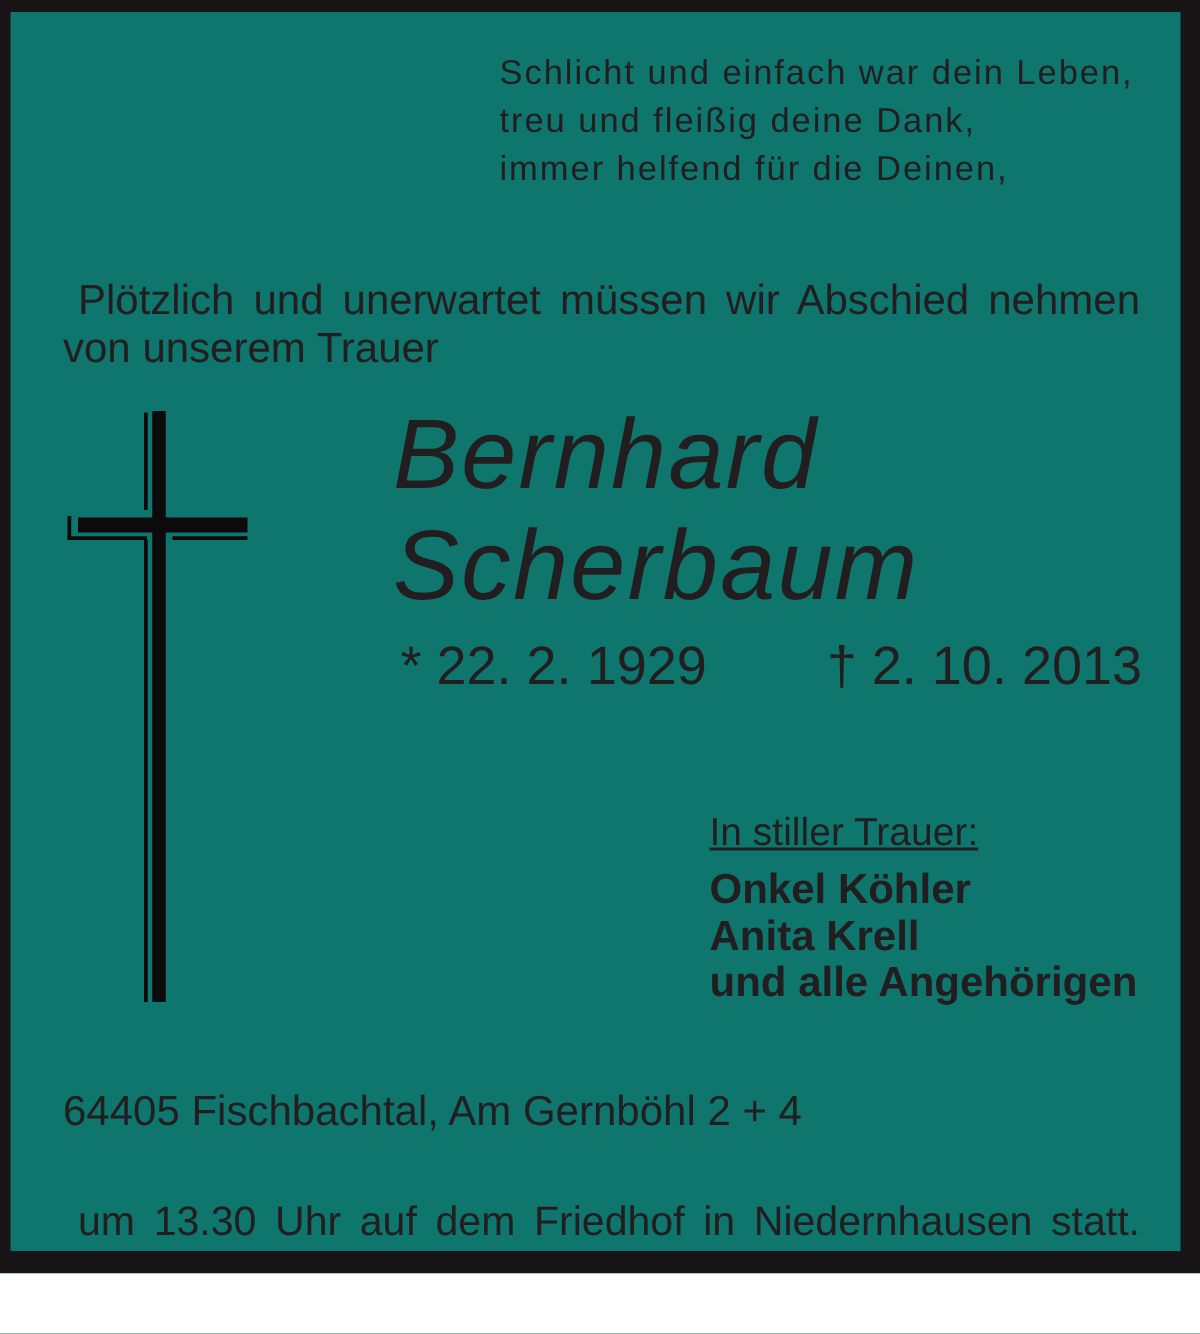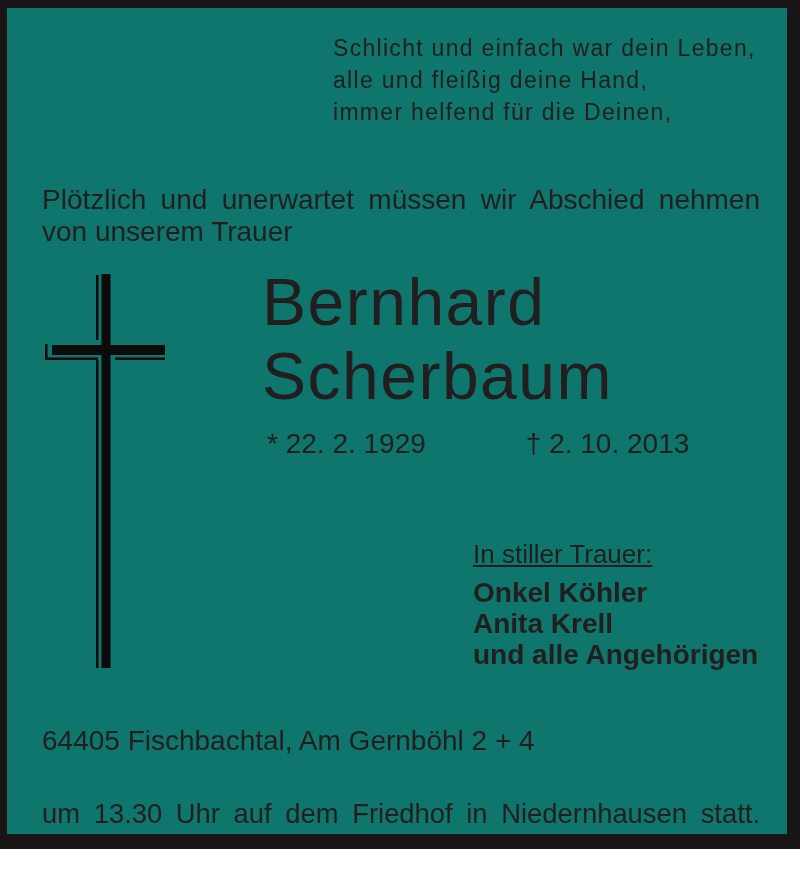--- a/index.html
+++ b/index.html
@@ -33,41 +33,43 @@
   .intro {
     position: absolute;
     left: 42px; top: 184px;
     width: 718px;
     font-size: 28px;
     line-height: 32px;
   }
   .justify-line {
     text-align: justify;
     text-align-last: justify;
+    margin-left: 10px;
   }
   .cross {
     position: absolute;
     left: 40px; top: 270px;
     width: 130px; height: 400px;
   }
   .name {
     position: absolute;
     left: 262px; top: 265px;
     font-size: 66px;
     line-height: 74px;
     letter-spacing: 1.5px;
     white-space: nowrap;
+    font-style: italic;
   }
   .dates {
     position: absolute;
     left: 267px; top: 427px;
-    font-size: 28px;
+    font-size: 36px;
     line-height: 33px;
     display: flex;
-    gap: 100px;
+    gap: 80px;
     white-space: nowrap;
   }
   .mourning {
     position: absolute;
     left: 473px; top: 538px;
     white-space: nowrap;
   }
   .mourning-heading {
     font-size: 26px;
     line-height: 32px;
@@ -96,21 +98,21 @@
 </style>
 </head>
 <body>
 
 <div class="card">
 
   <div class="frame"></div>
 
   <div class="verse">
     <div>Schlicht und einfach war dein Leben,</div>
-    <div>alle und fleißig deine Hand,</div>
+    <div>treu und fleißig deine Dank,</div>
     <div>immer helfend für die Deinen,</div>
   </div>
 
   <div class="intro">
     <div class="justify-line">Plötzlich und unerwartet müssen wir Abschied nehmen</div>
     <div>von unserem Trauer</div>
   </div>
 
   <svg class="cross" viewBox="0 0 130 400" xmlns="http://www.w3.org/2000/svg">
     <g fill="#0c0a0b">

